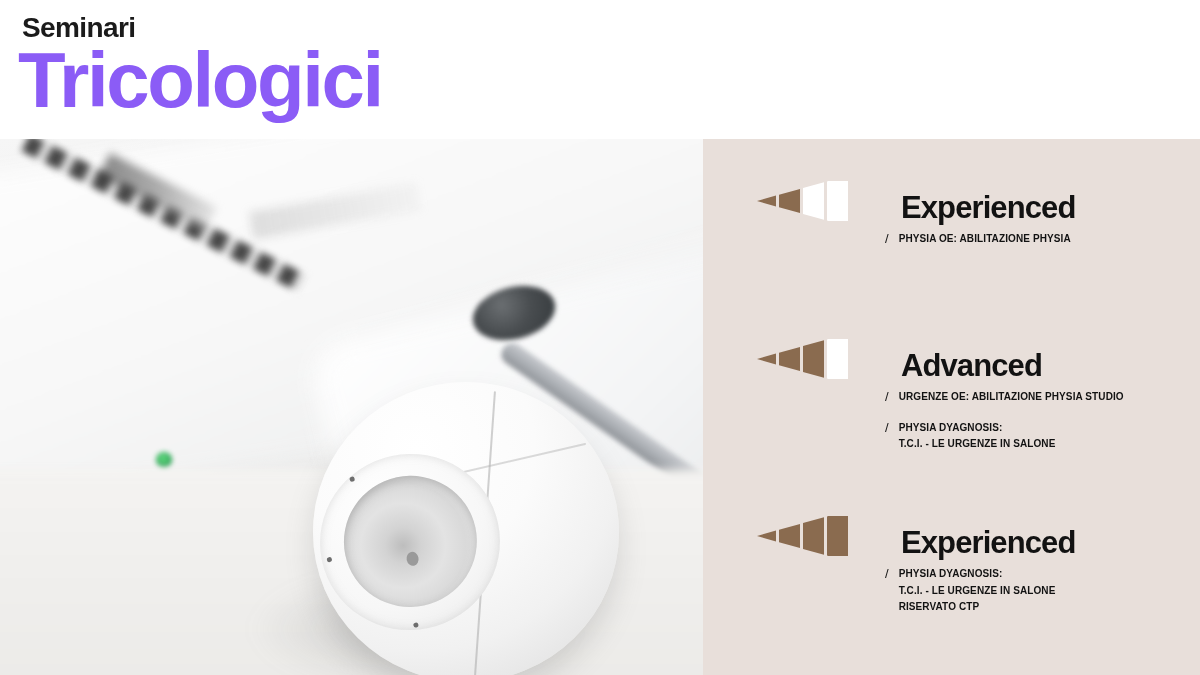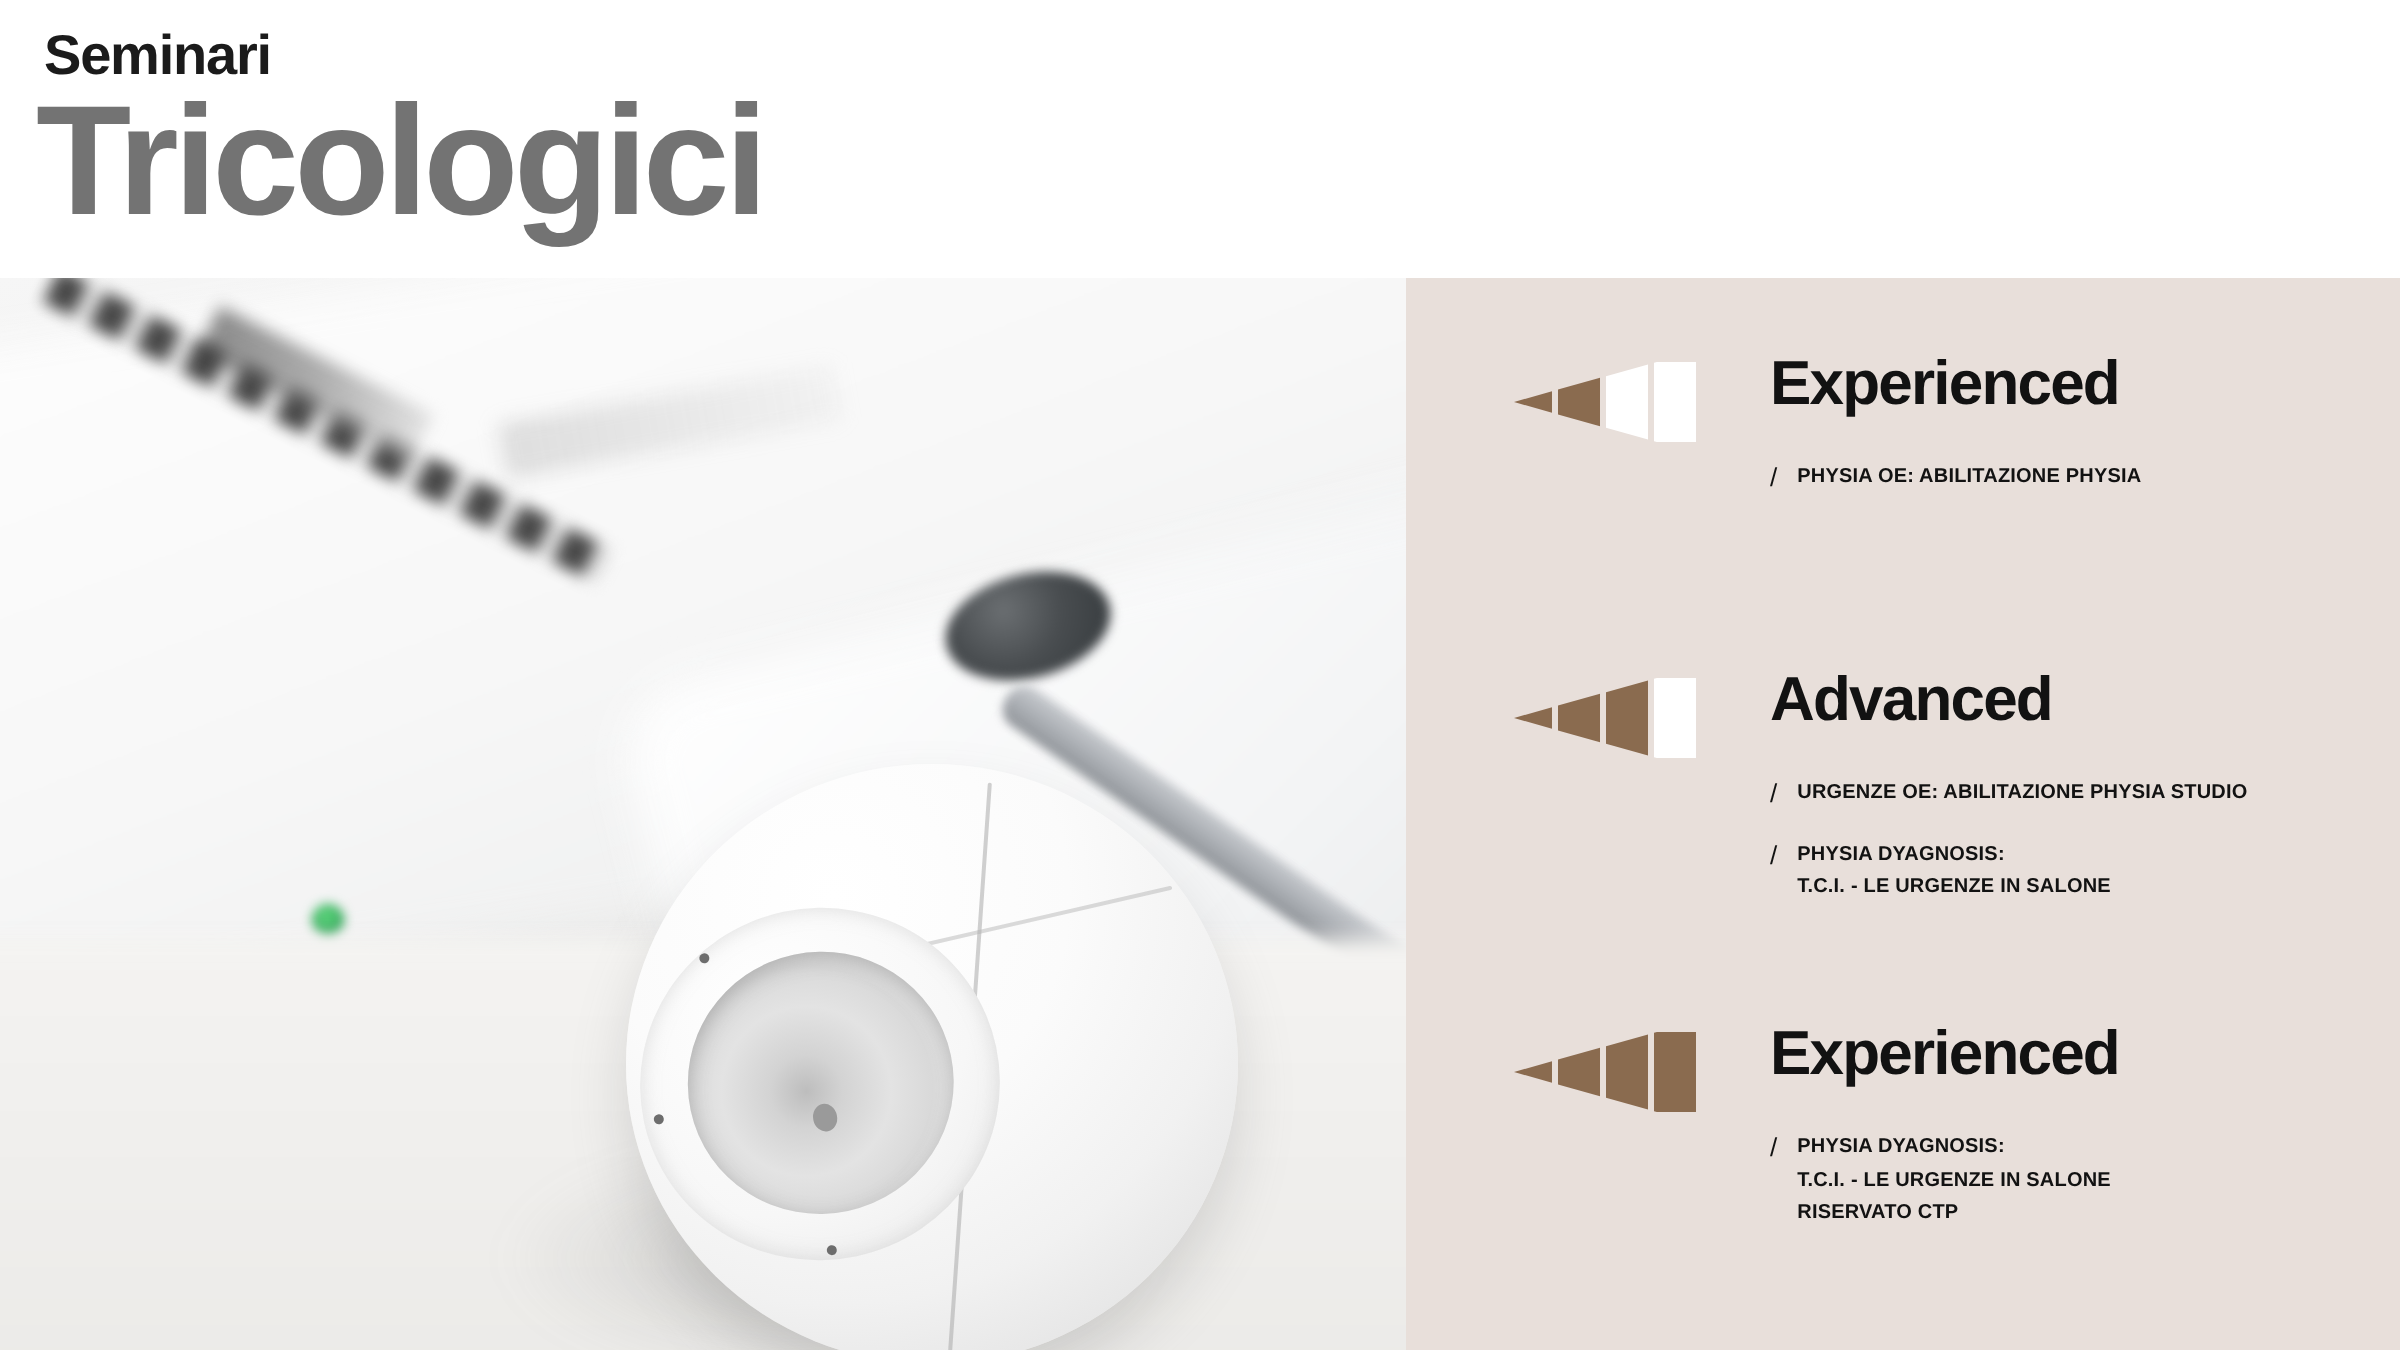--- a/index.html
+++ b/index.html
@@ -37,21 +37,21 @@
     font-weight: bold;
     letter-spacing: -0.6px;
     color: #1b1b1b;
     line-height: 1;
     margin: 0;
   }
   .title-main {
     font-size: 78px;
     font-weight: bold;
     letter-spacing: -2.4px;
-    color: #737373;
+    color: #8b5cf6;
     line-height: 0.94;
     margin: 2px 0 0 -4px;
   }
 
   
   .photo {
     position: absolute;
     left: 0;
     top: 139px;
     width: 703px;
@@ -300,21 +300,21 @@
 
   .level-title {
     position: absolute;
     left: 182px;
     top: -4px;
     font-size: 31px;
     font-weight: bold;
     letter-spacing: -0.9px;
     color: #121212;
     line-height: 1.1;
-    margin: 0;
+    margin: 16px;
     white-space: nowrap;
     text-align: center;
   }
 
   .level-items {
     margin: 0;
     padding: 0;
     list-style: none;
     position: absolute;
     left: 182px;

